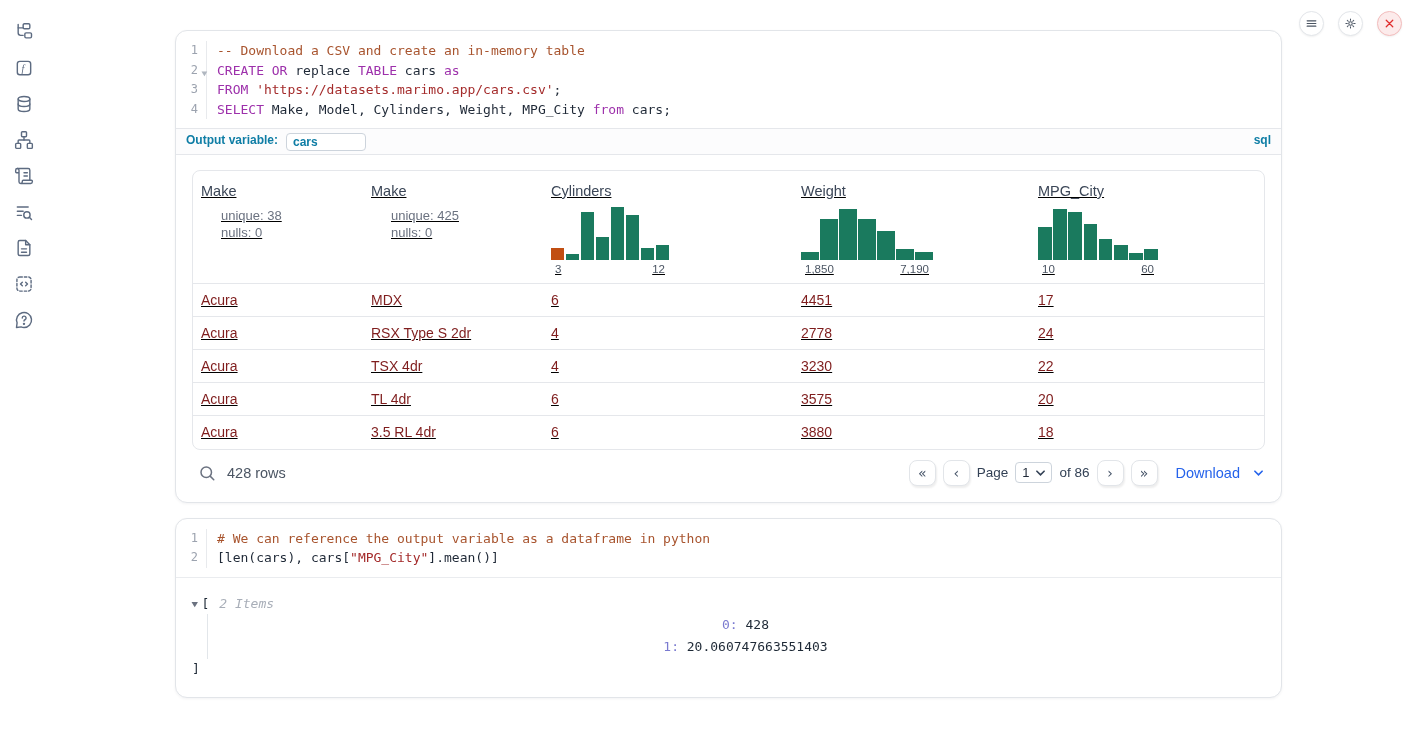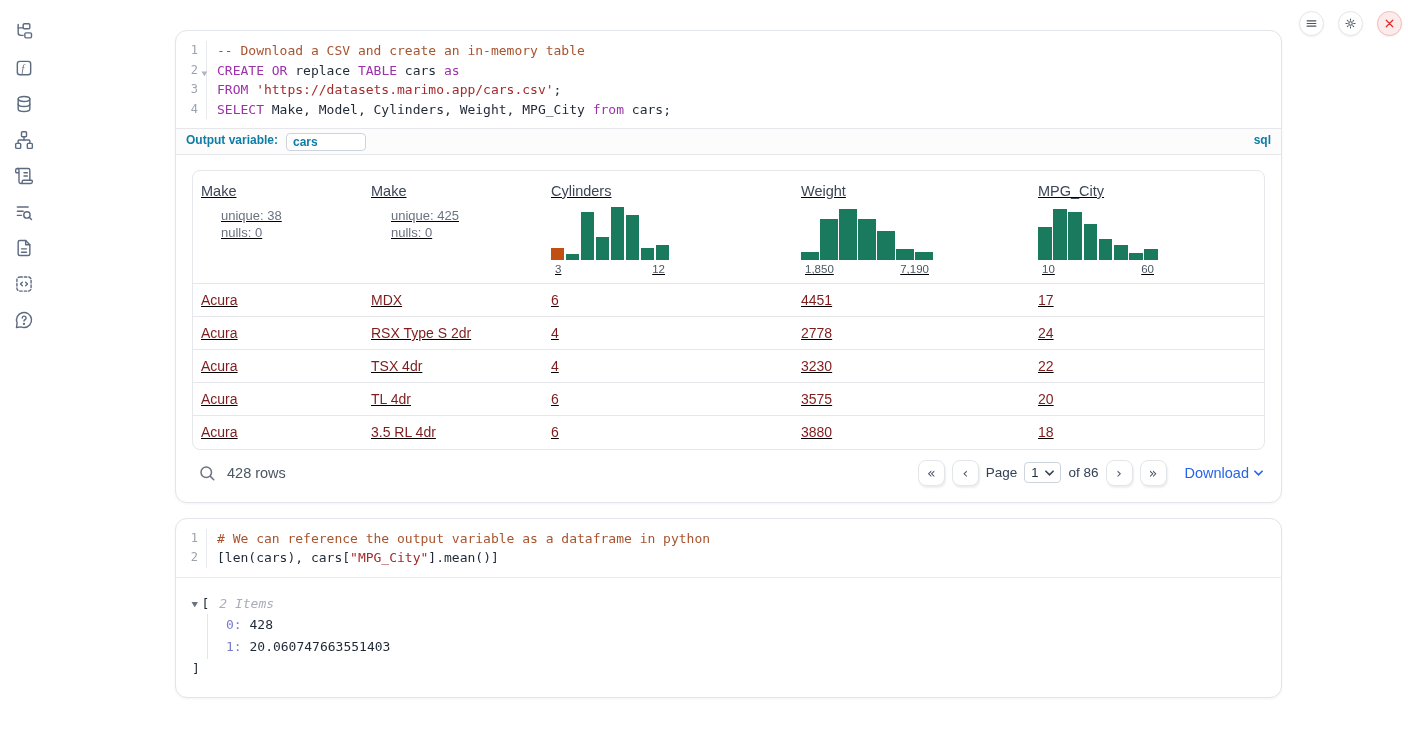--- a/index.html
+++ b/index.html
@@ -65,30 +65,30 @@
   .search-btn { width:18px; height:18px; color:#6b7280; cursor:pointer; }
   .rows-label { margin-left:11px; font-size:14.5px; color:#4b5563; }
   .pager { margin-left:auto; display:flex; align-items:center; gap:7px; }
   .pg-btn { width:27px; height:26px; background:#fff; border:1px solid #e2e5e9; border-radius:8px;
             box-shadow:1px 2px 2px rgba(0,0,0,.07); color:#475569; font-size:14px;
             display:flex; align-items:center; justify-content:center; cursor:pointer; font-family:"DejaVu Sans",sans-serif; }
   .pg-text { font-size:13.5px; color:#334155; }
   .page-select { display:flex; align-items:center; gap:7px; border:1px solid #cdd4dc; border-radius:4px;
                  height:21px; padding:0 6px; font-size:13px; color:#1f2937; cursor:pointer; }
   .page-select svg, .download svg { width:9px; height:6px; }
-  .download { margin-left:18px; display:flex; align-items:center; gap:5px; color:var(--download-blue);
+  .download { margin-left:18px; display:flex; align-items:center; gap:14px; color:var(--download-blue);
               font-size:14.5px; cursor:pointer; }
 
   
   .py-output { border-top:1px solid #eaecef; padding:16px 16px 18px; font-family:"DejaVu Sans Mono",monospace;
                font-size:13px; color:#1e2936; }
   .tree-head { display:flex; align-items:center; gap:4px; line-height:20px; }
   .tree-tw { font-size:9px; color:#6b7280; cursor:pointer; }
   .tree-items { color:#a8aeb8; font-style:italic; margin-left:6px; }
-  .tree-body { margin-left:15px; border-left:1px solid #e2e6ea; padding-left:18px; }
+  .tree-body { margin-left:15px; border-left:1px solid #e2e6ea; padding-left:18px;text-align:center; }
   .tree-entry { line-height:22.5px; }
   .tree-key { color:var(--output-key-purple); }
   .tree-close { line-height:20px; }
 </style>
 </head>
 <body>
 
 <nav class="sidebar">
   <div class="side-btn">
     <svg viewBox="0 0 24 24" fill="none" stroke="currentColor" stroke-width="1.7" stroke-linecap="round" stroke-linejoin="round">

